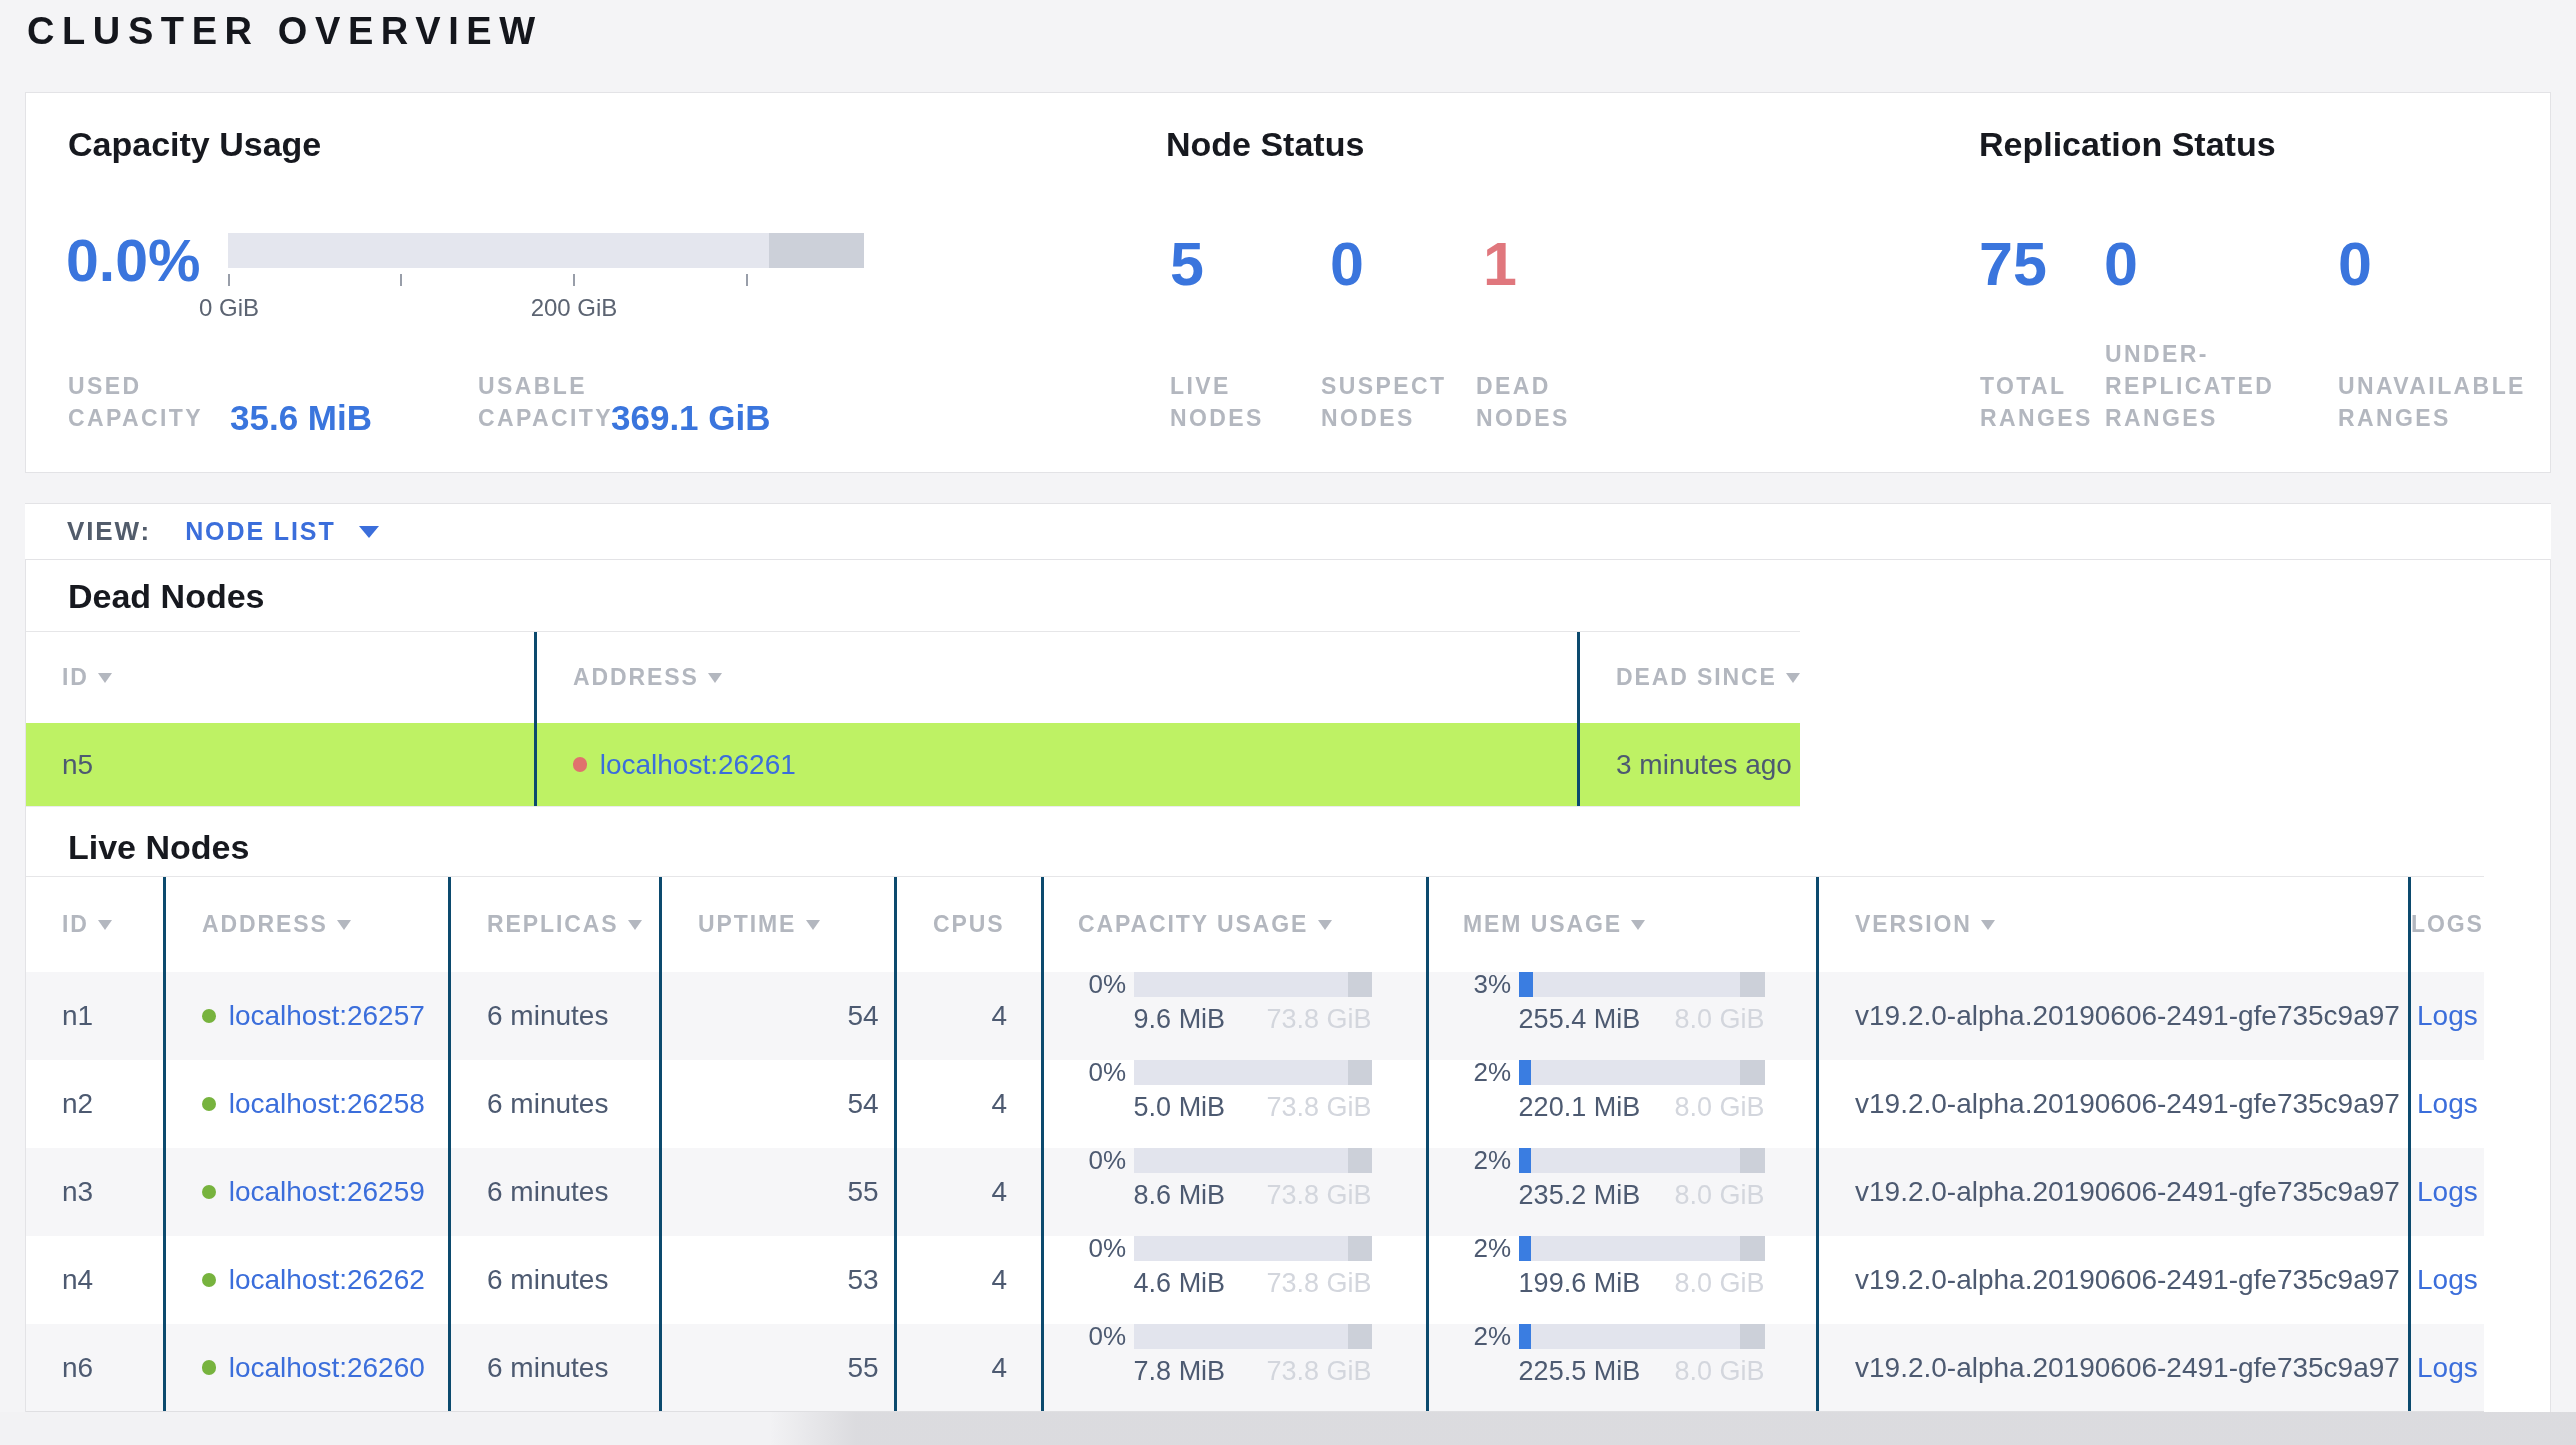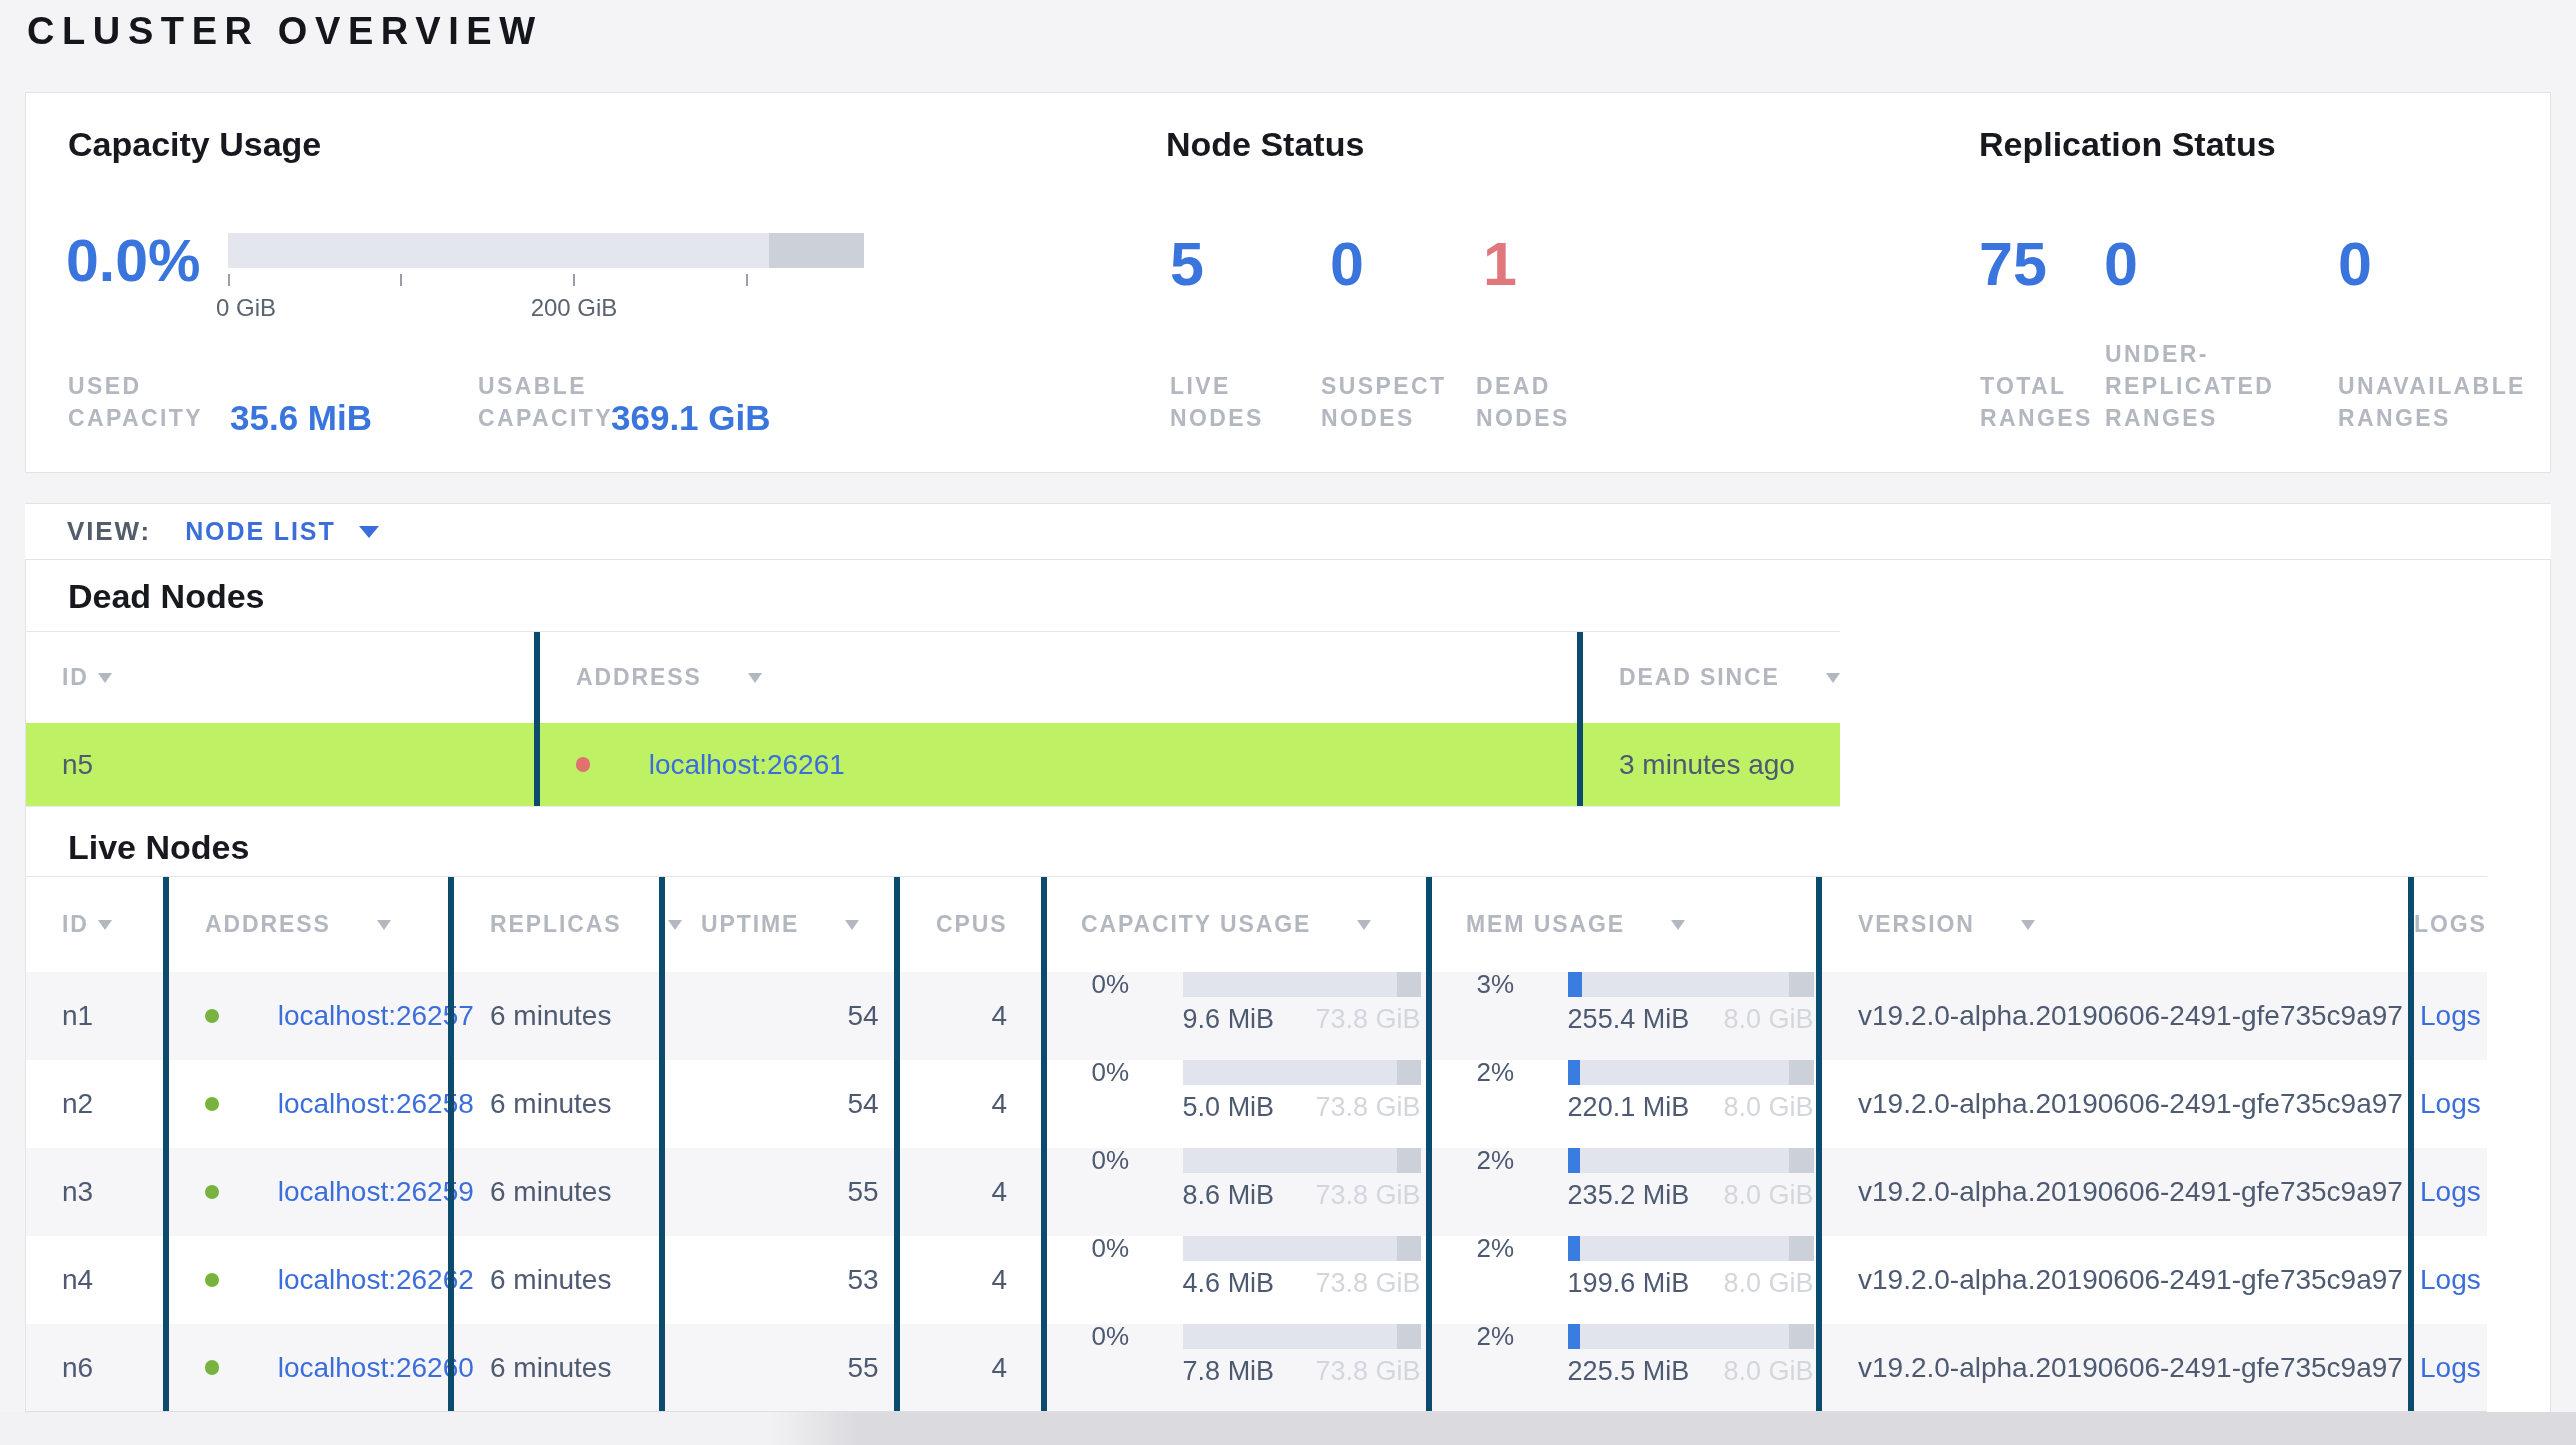--- a/index.html
+++ b/index.html
@@ -22,21 +22,21 @@
   }
   .sec-heading { position:absolute; top:32px; font-size:34px; font-weight:600; color:#17191f; }
   .h-capacity { left:42px; } .h-nodes { left:1140px; } .h-repl { left:1953px; }
 
   .cap-pct { position:absolute; left:40px; top:134px; font-size:59px; font-weight:600; color:#3a75dd; }
   .cap-bar { position:absolute; left:202px; top:140px; width:636px; height:35px; background:#e4e6ee; }
   .cap-bar .endcap { position:absolute; right:0; top:0; width:95px; height:100%; background:#ccd0d9; }
   .tick { position:absolute; top:181px; width:1.9px; height:12.4px; background:#989ea9; }
   .t0{left:202px;} .t1{left:374px;} .t2{left:547px;} .t3{left:720px;}
   .tick-label { position:absolute; top:201px; font-size:24px; color:#5c6472; transform:translateX(-50%); white-space:nowrap; }
-  .tl0{left:203px;margin-left:17px;} .tl1{left:548px;}
+  .tl0{left:203px;} .tl1{left:548px;}
 
   .stat-label {
     position:absolute; bottom:38px; font-size:23px; font-weight:700; letter-spacing:2.4px;
     color:#b3b7bf; line-height:32px;
   }
   .stat-value { position:absolute; bottom:34px; font-size:35px; font-weight:600; color:#3a75dd; white-space:nowrap; }
   .big-num { position:absolute; top:136px; font-size:61px; font-weight:600; color:#3a75dd; }
   .big-num.dead { color:#e0777d; }
 
   .l-used{left:42px; width:162px;} .v-used{left:204px;}
@@ -81,21 +81,21 @@
     display:flex; align-items:center; gap:9.5px; padding-left:36px;
     font-size:23px; font-weight:700; letter-spacing:1.9px; color:#b3b7bf; cursor:pointer;
   }
   .th.pad20 { padding-left:34px; }
   .th.center { justify-content:center; padding-left:0; }
   .sort-tri {
     width:0; height:0; display:inline-block;
     border-left:7.6px solid transparent; border-right:7.6px solid transparent;
     border-top:10.5px solid #b3b7bf;
   }
-  .col-b { border-left:6px solid #0c4a6e;gap:46px; }
+  .col-b { border-left:3px solid #0c4a6e; }
 
   .row { font-size:28px; color:#4d5a71; }
   .dead-row { height:84px; background:#bef264; border-bottom:1px solid #ebebee; }
   .live-row { height:88px; }
   .live-row.odd { background:#f6f6f8; }
   .live-row.last { border-bottom:1px solid #dfdfe2; }
   .td { display:flex; align-items:center; padding-left:36px; }
   .td.num { justify-content:flex-end; padding-left:0; padding-right:15.3px; }
   .td.num2 { justify-content:flex-end; padding-left:0; padding-right:34px; }
   .td.center { justify-content:center; padding-left:0; }

